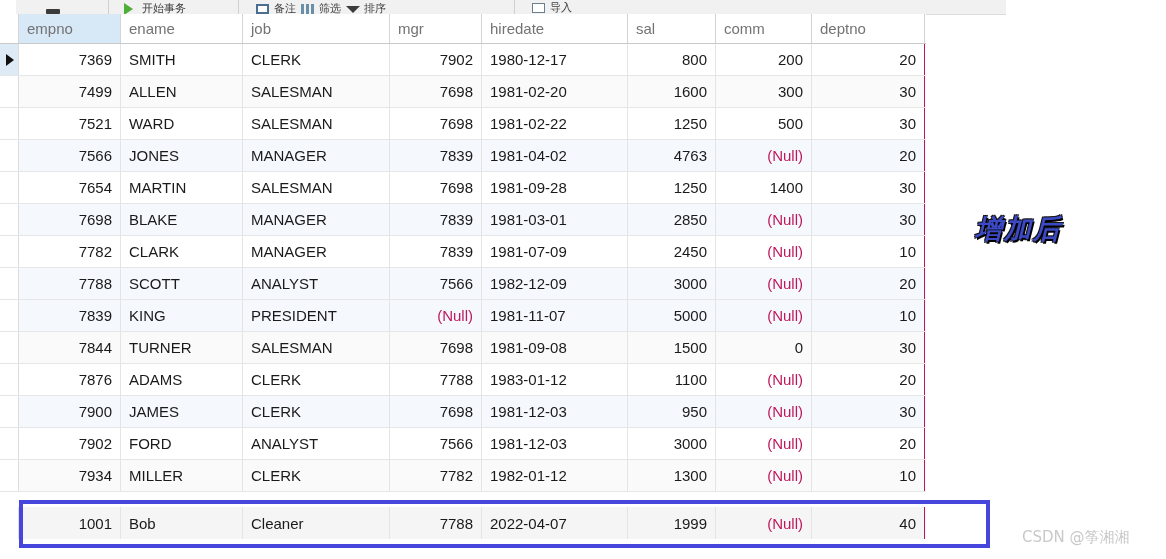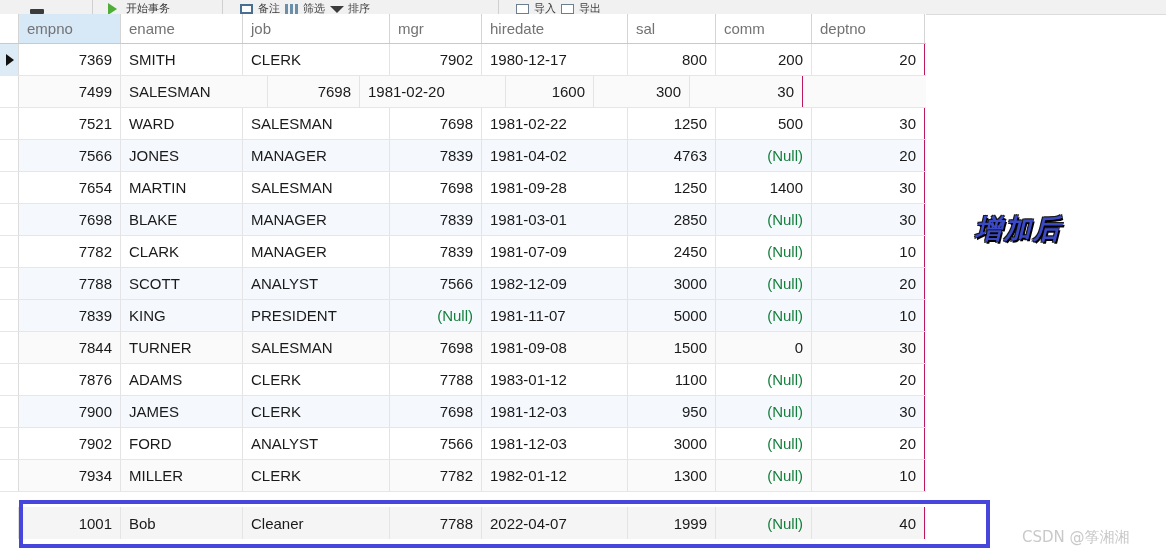--- a/index.html
+++ b/index.html
@@ -13,22 +13,22 @@
     height: 559px;
     position: relative;
     overflow: hidden;
     font-family: "Liberation Sans", "DejaVu Sans", sans-serif;
     color: #1a1a1a;
   }
 
   
   .toolbar {
     position: absolute;
-    left: 0; top: 0;
-    width: 1166px;
+    left: 16px; top: 0;
+    width: 990px;
     height: 14px;
     background: #f1f1f1;
     border-bottom: 1px solid #dcdcdc;
     overflow: hidden;
   }
   .tb-group {
     position: absolute;
     top: 0;
     height: 14px;
     display: flex;
@@ -165,21 +165,21 @@
   .c-ename   { width: 122px; min-width: 122px; }
   .c-job     { width: 147px; min-width: 147px; }
   .c-mgr     { width:  92px; min-width:  92px; }
   .c-hiredate{ width: 146px; min-width: 146px; }
   .c-sal     { width:  88px; min-width:  88px; }
   .c-comm    { width:  96px; min-width:  96px; }
   .c-deptno  { width: 113px; min-width: 113px; border-right: 1px solid #be185d; }
 
   .num { justify-content: flex-end; }
   .txt { justify-content: flex-start; }
-  .null-val { color: #15803d; }
+  .null-val { color: #be185d; }
 
   .hdr-sel { background: #d7e8f7; }
   .row-alt { background: #f5f9fd; }
   .row-alt2 { background: #fafafa; }
 
   
   .new-row {
     position: absolute;
     left: 0;
     top: 0;
@@ -274,21 +274,21 @@
       <span class="tb-lbl">筛选</span>
     </div>
     <div class="tb-item">
       <span class="tb-ico">
           <span class="ico-tri" style="display:block;margin-top:5px;"></span>
         </span>
       <span class="tb-lbl">排序</span>
     </div>
   </div>
   <div class="tb-sep" style="left:498px;"></div>
-  <div class="tb-group" style="left:516px;">
+  <div class="tb-group" style="left:516px;flex-direction:column;">
     <div class="tb-item">
       <span class="tb-ico">
           <span class="ico-grid" style="display:block;margin-top:3px;"></span>
         </span>
       <span class="tb-lbl">导入</span>
     </div>
     <div class="tb-item">
       <span class="tb-ico">
           <span class="ico-grid" style="display:block;margin-top:3px;"></span>
         </span>
@@ -317,20 +317,21 @@
         <div class="cell c-job txt">CLERK</div>
         <div class="cell c-mgr num">7902</div>
         <div class="cell c-hiredate txt">1980-12-17</div>
         <div class="cell c-sal num">800</div>
         <div class="cell c-comm num">200</div>
         <div class="cell c-deptno num">20</div>
       </div>
       <div class="grid-row row-alt2">
         <div class="gutter"></div>
         <div class="cell c-empno num">7499</div>
+        <div class="cell c-ename txt">ALLEN</div>
         <div class="cell c-job txt">SALESMAN</div>
         <div class="cell c-mgr num">7698</div>
         <div class="cell c-hiredate txt">1981-02-20</div>
         <div class="cell c-sal num">1600</div>
         <div class="cell c-comm num">300</div>
         <div class="cell c-deptno num">30</div>
       </div>
       <div class="grid-row">
         <div class="gutter"></div>
         <div class="cell c-empno num">7521</div>

